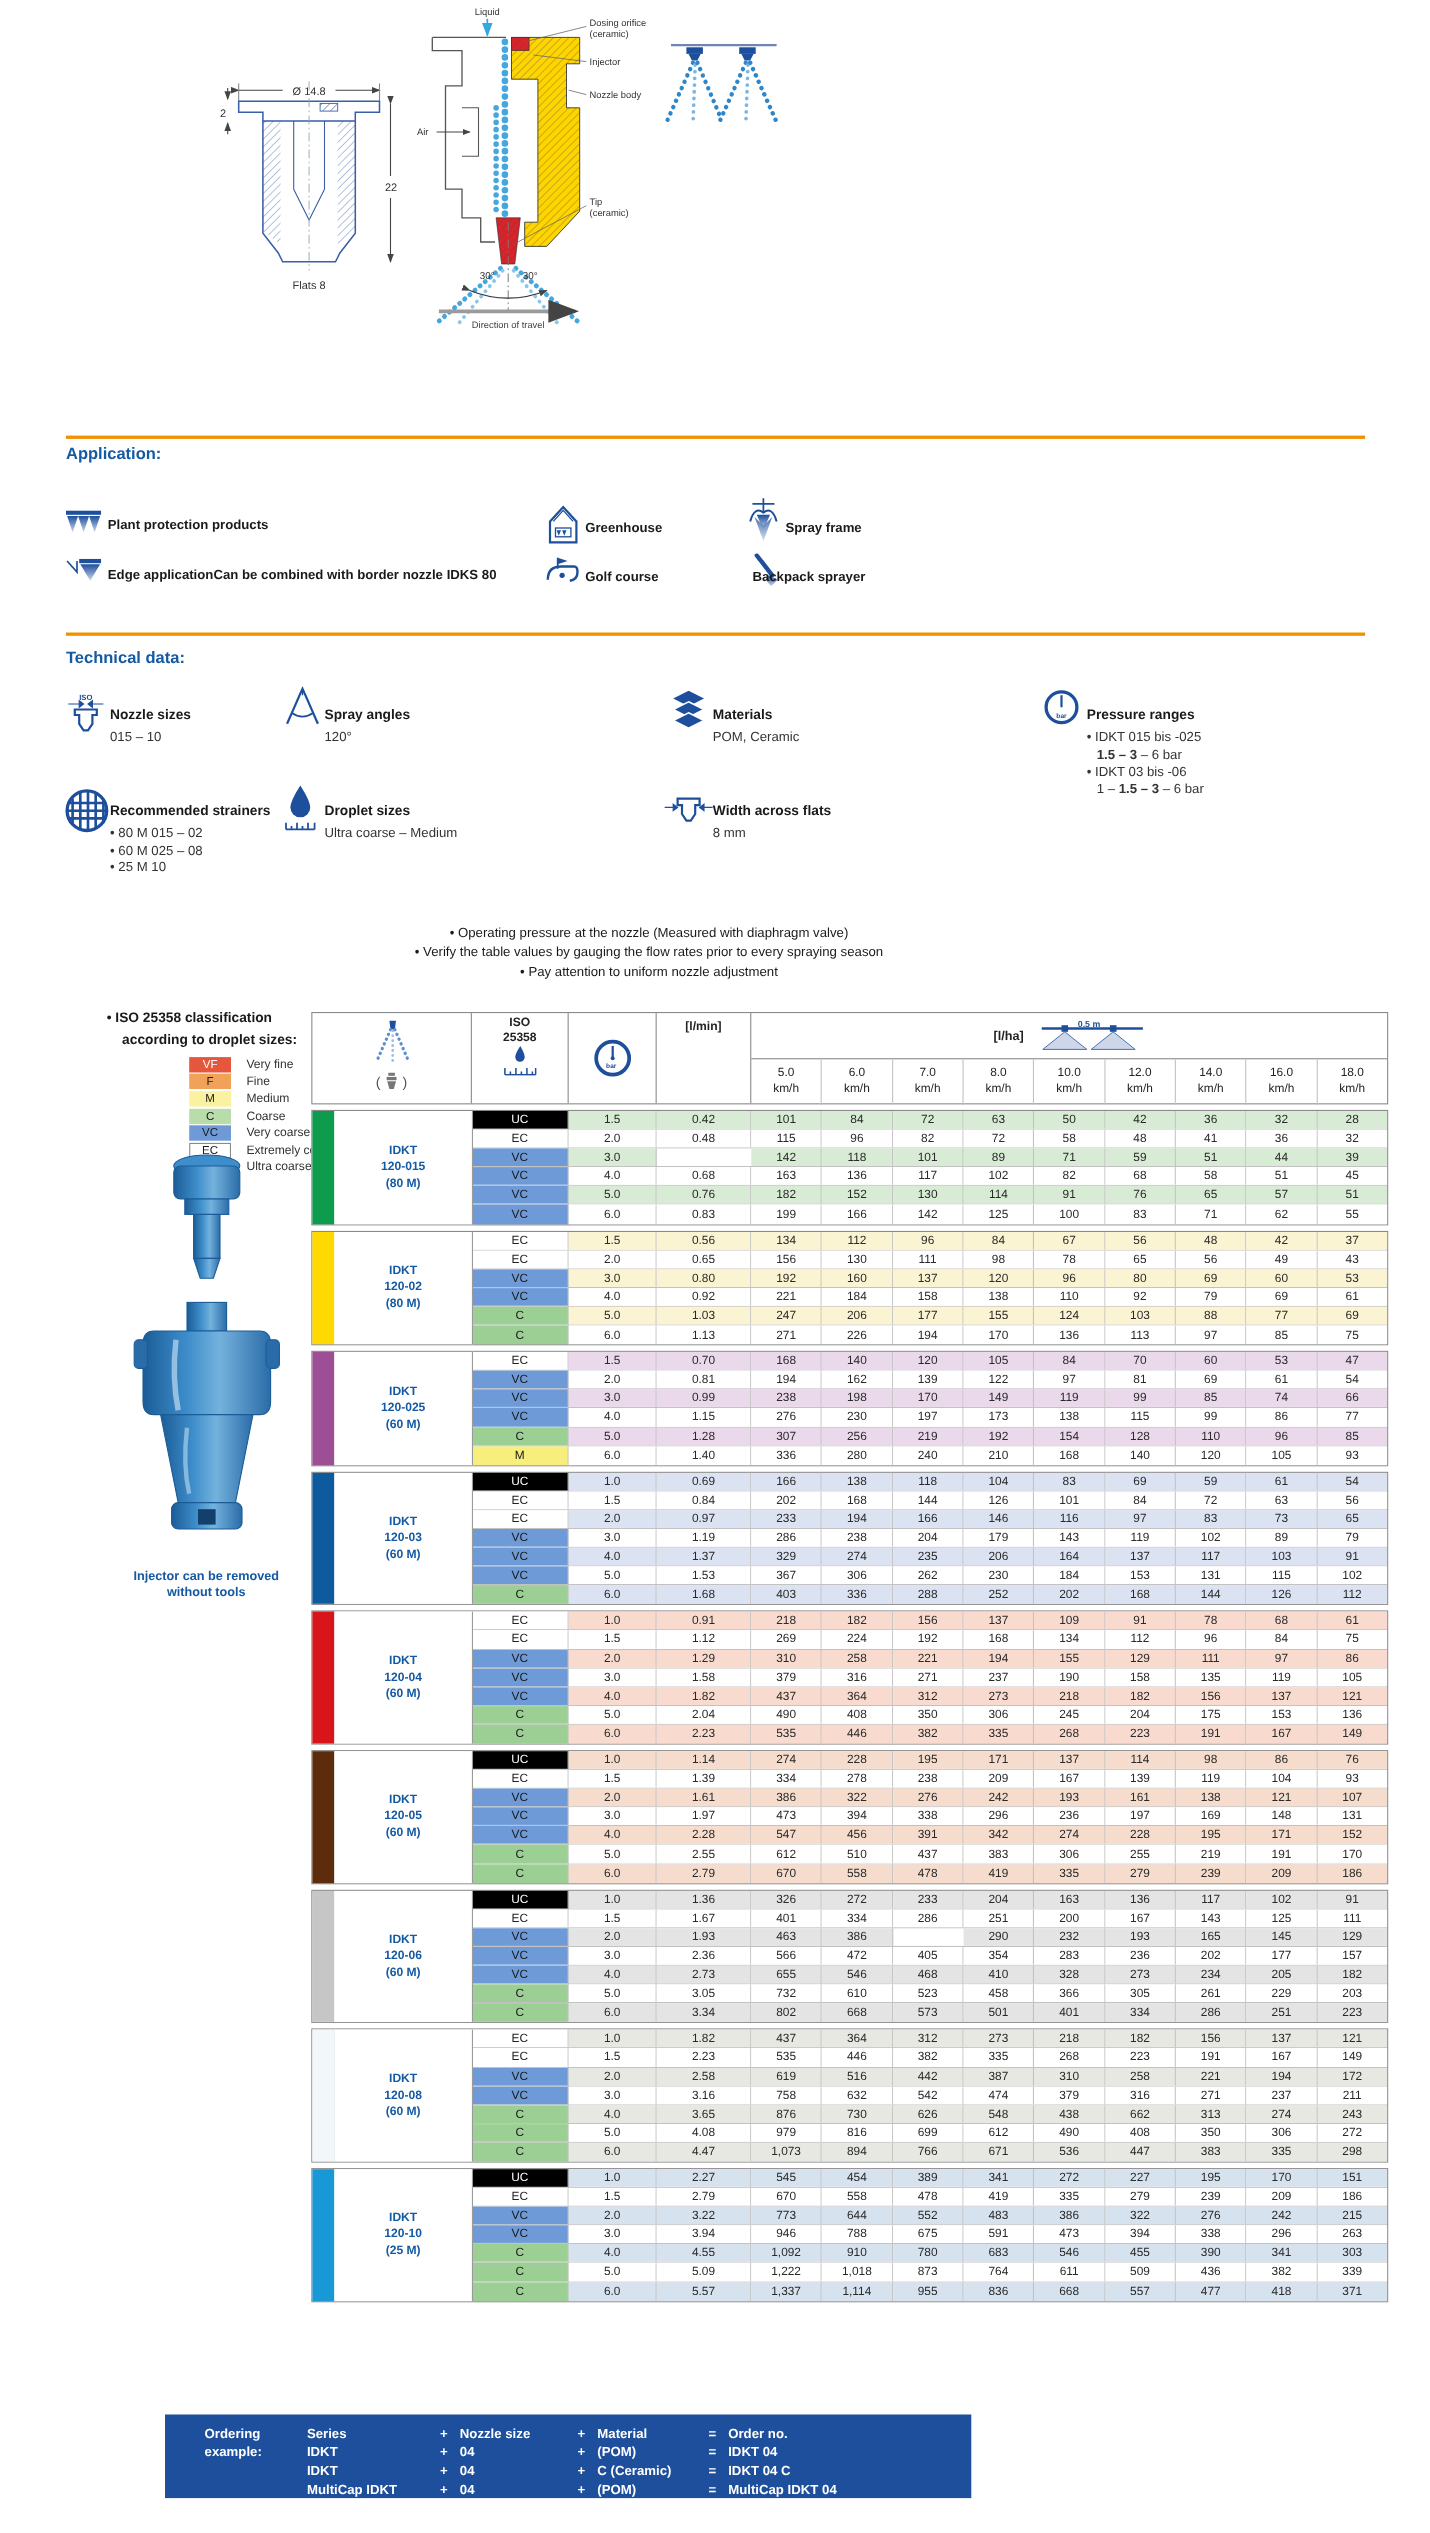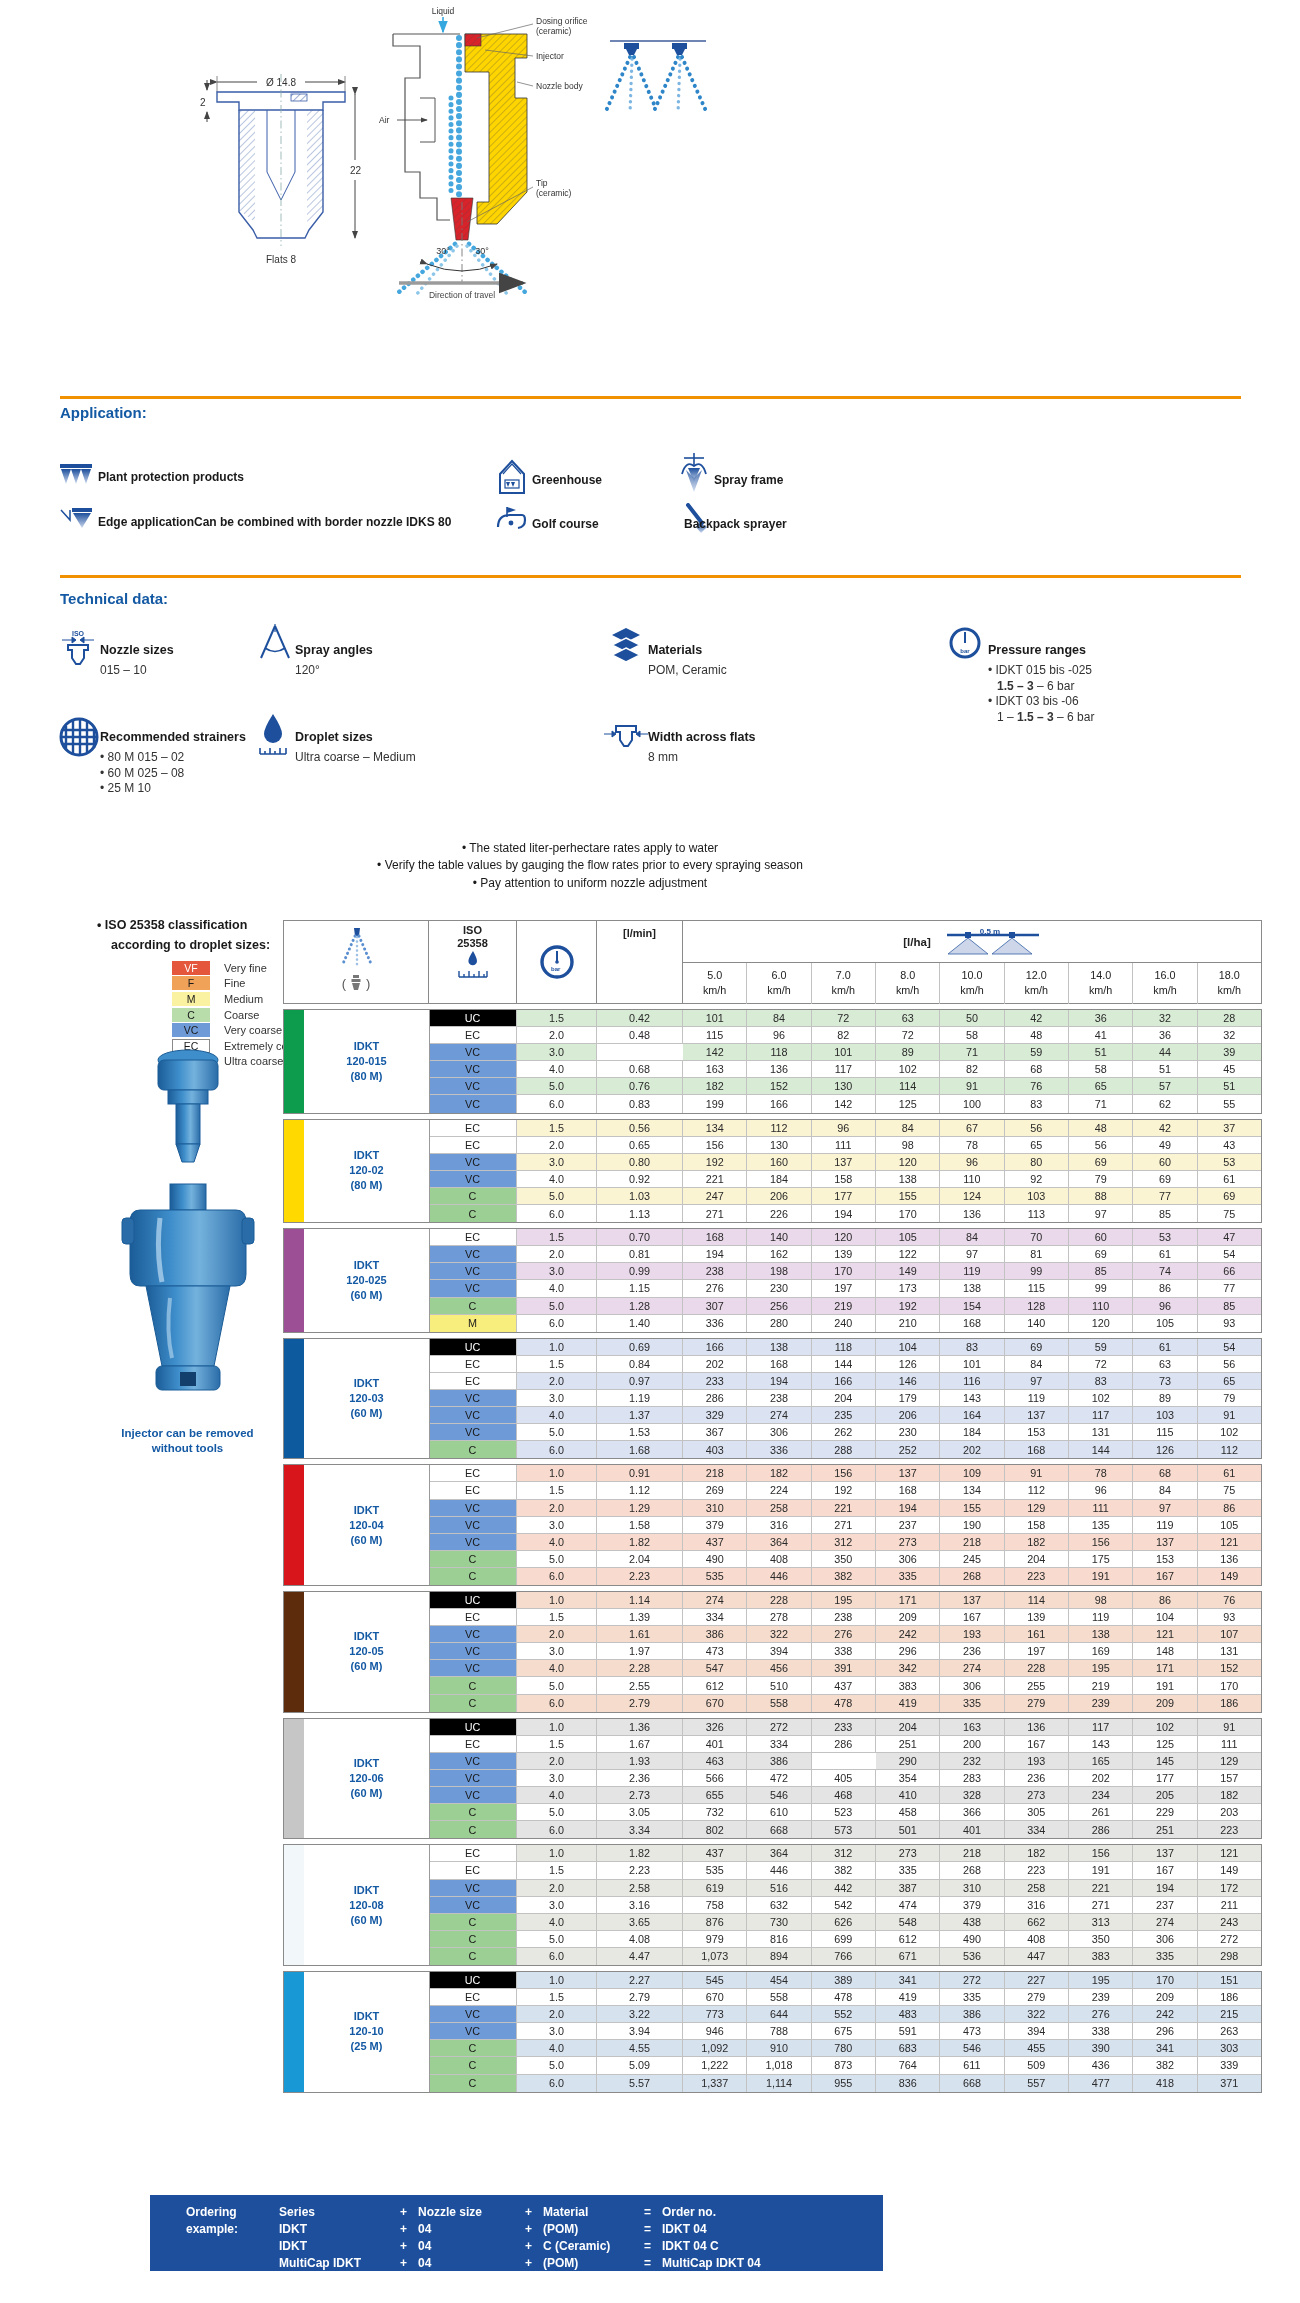--- a/index.html
+++ b/index.html
@@ -295,21 +295,21 @@
     <path d="M12,4 H32 V10 H28 V18 L24,24 H20 L16,18 V10 H12 Z" fill="none" stroke="#1d4f9c" stroke-width="2"></path>
     <path d="M0,12 H8 M8,9 L12,12 L8,15 Z" stroke="#1d4f9c" fill="#1d4f9c"></path>
     <path d="M44,12 H36 M36,9 L32,12 L36,15 Z" stroke="#1d4f9c" fill="#1d4f9c"></path>
   </svg>
   <div class="ttitle" style="left:648px;top:730px">Width across flats</div>
   <div class="tlines" style="left:648px;top:750px">
       <div class="tline"><span>8 mm</span></div>
     </div>
 
   <div class="notes">
-      <div class="note">• The stated liter-perhectare rates apply to water</div>
+      <div class="note">• Operating pressure at the nozzle (Measured with diaphragm valve)</div>
       <div class="note">• Verify the table values by gauging the flow rates prior to every spraying season</div>
       <div class="note">• Pay attention to uniform nozzle adjustment</div>
     </div>
 
   <div class="isohead" style="left:97px;top:918px">• ISO 25358 classification</div>
   <div class="isohead" style="left:111px;top:938px">according to droplet sizes:</div>
   <div class="legend">
       <div class="lrow">
         <span class="lsw" style="background: rgb(228, 87, 61); color: rgb(255, 255, 255);">VF</span>
         <span class="llb">Very fine</span>

